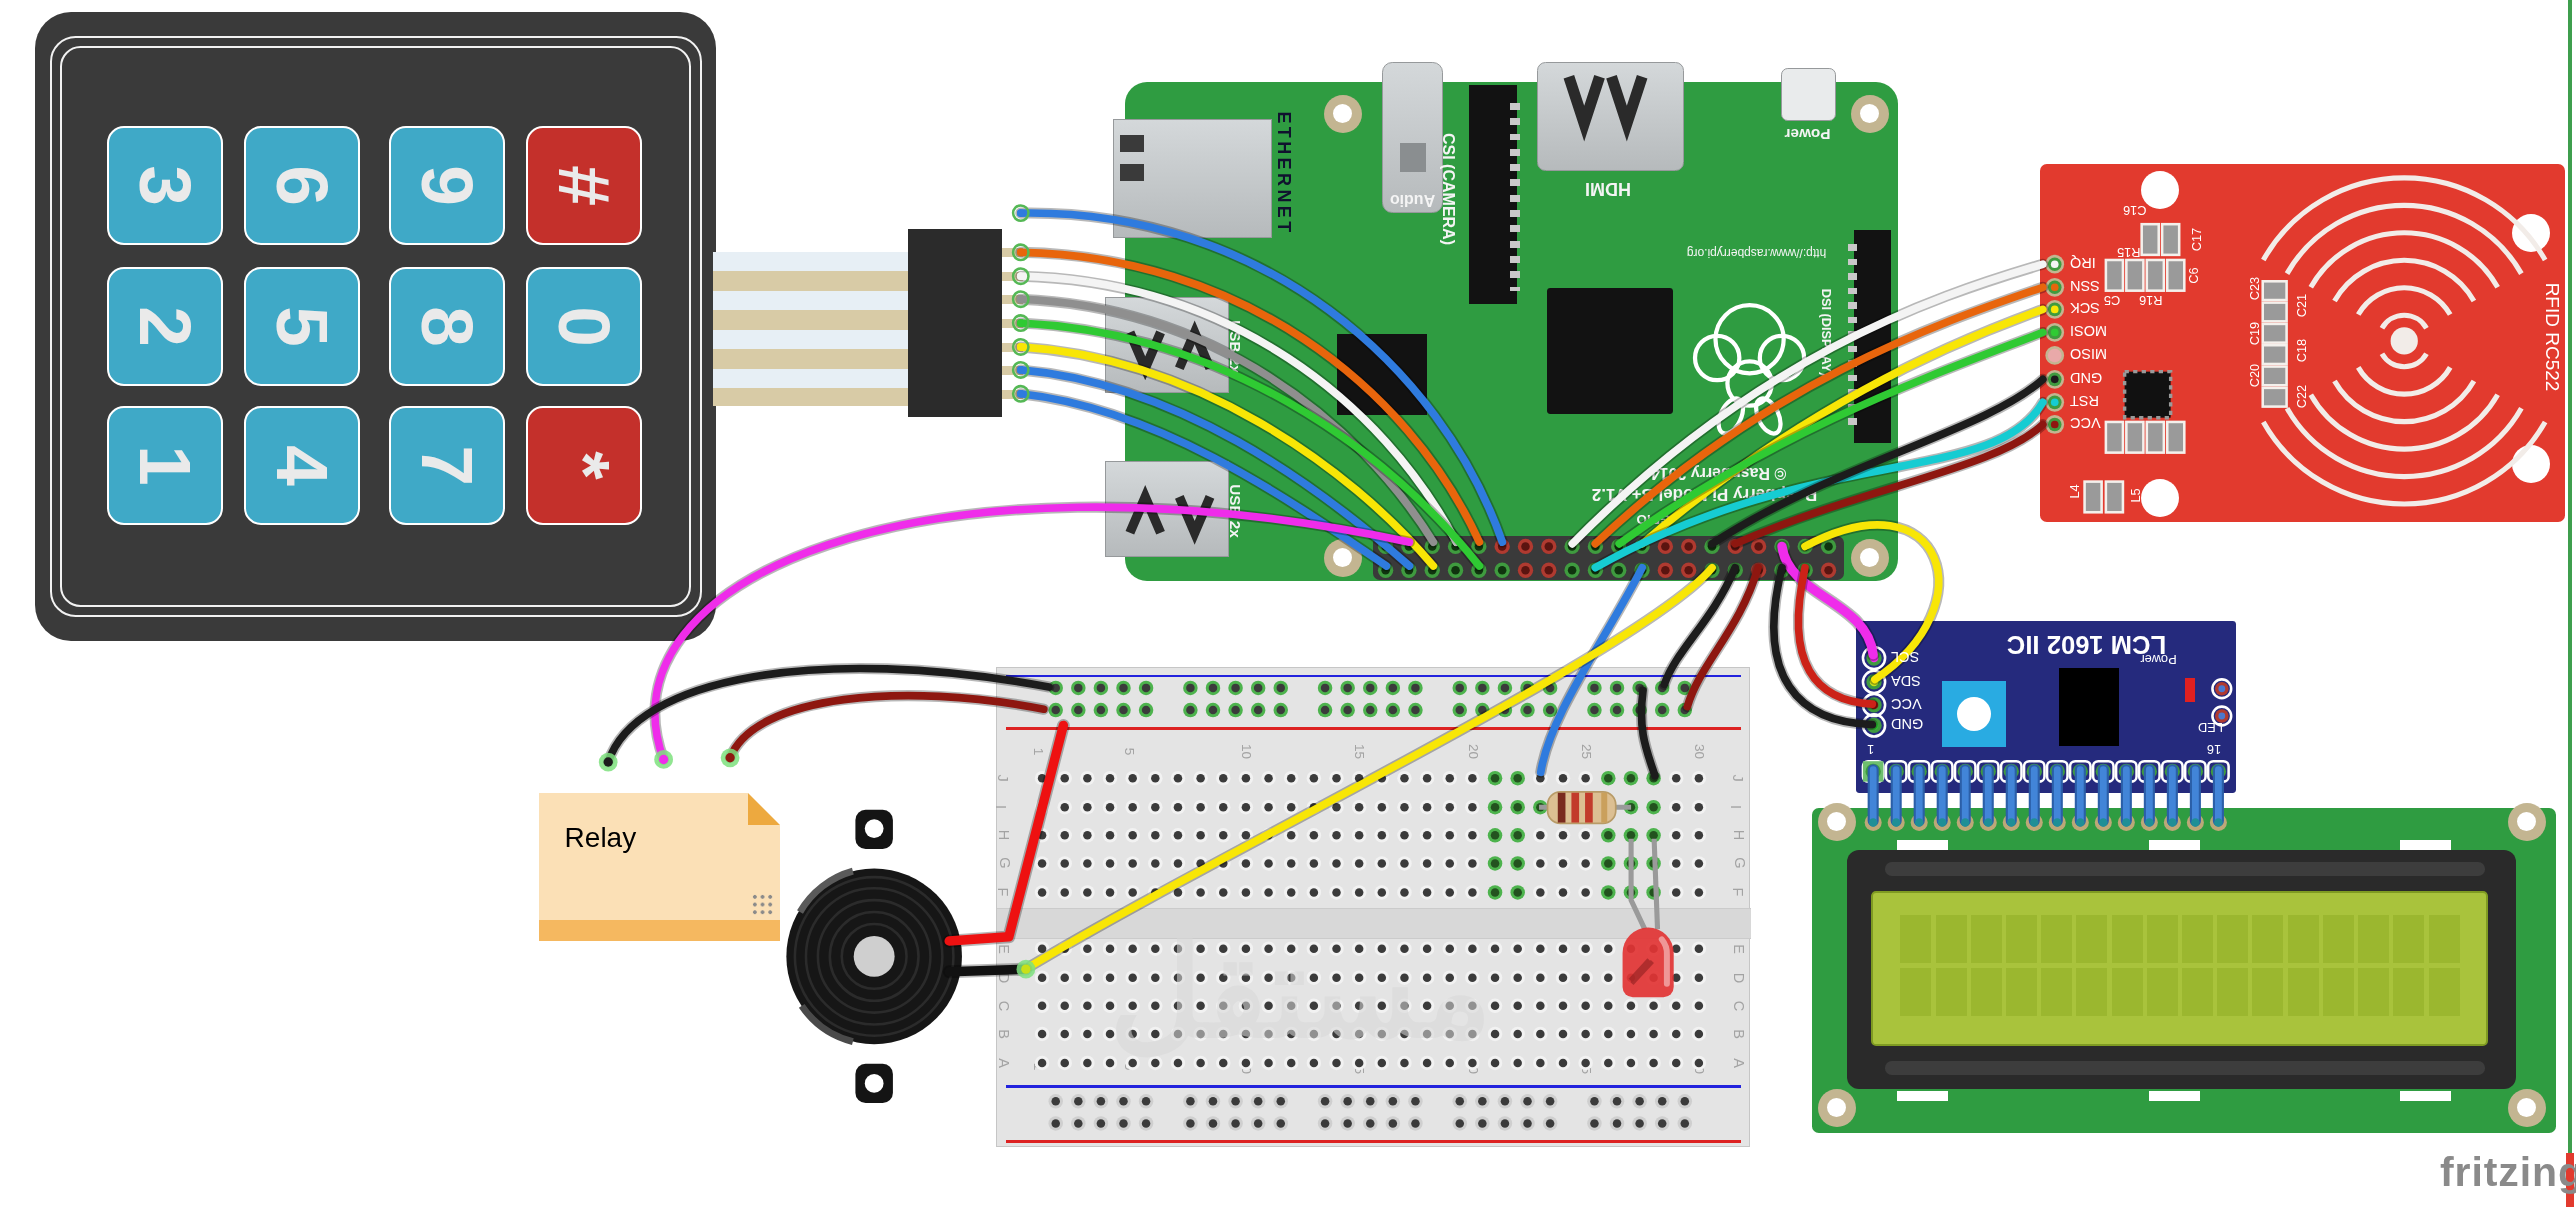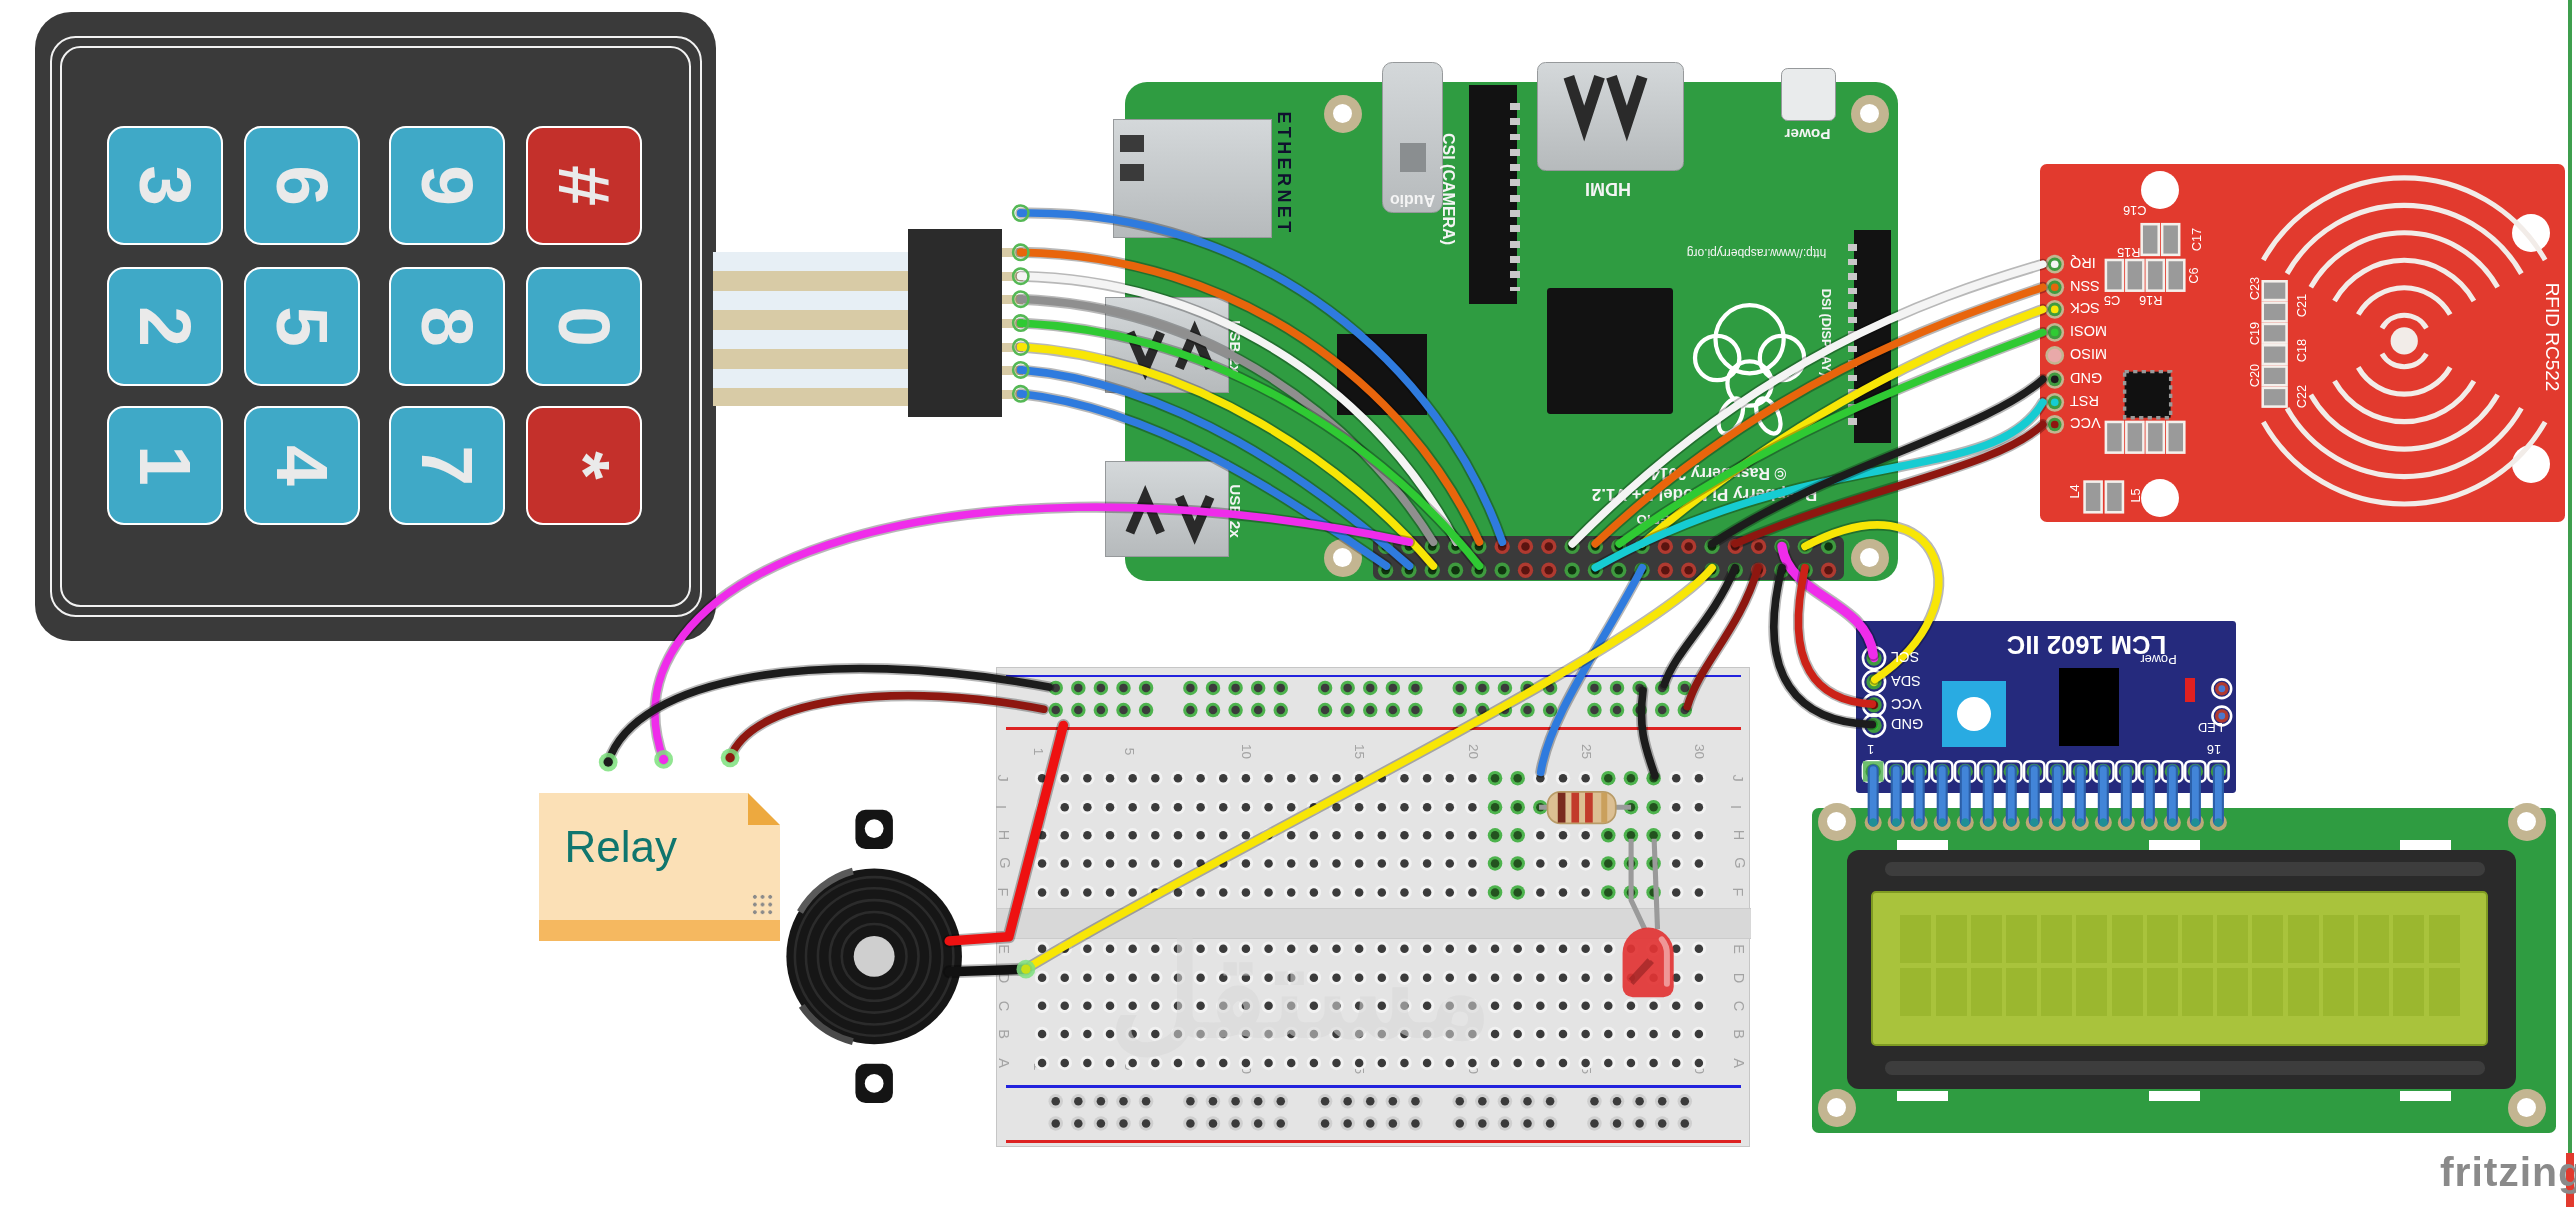--- a/index.html
+++ b/index.html
@@ -38,21 +38,21 @@
   #lcd-screen{position:absolute;left:24px;top:41px;width:617px;height:155px;background:#a9c33c;border-radius:5.1px;border:2.6px solid #7f9b22;box-sizing:border-box;}
   .lcd-tab{position:absolute;width:51px;height:10.2px;background:#fff;}
   
   #bb{position:absolute;left:996px;top:667px;width:754px;height:480px;background:#e4e4e4;border:0.9px solid #c6c6c6;box-sizing:border-box;}
   .bb-line{position:absolute;left:8.5px;width:735px;height:2.6px;}
   #bb-channel{position:absolute;left:0;top:240px;width:754px;height:31px;background:#d8d8d8;border-top:1.7px solid #cbcbcb;border-bottom:1.7px solid #cbcbcb;box-sizing:border-box;}
   
   #note{position:absolute;left:539px;top:793px;width:241px;height:148px;background:#fbe0b6;}
   #note-bar{position:absolute;left:0;bottom:0;width:241px;height:21px;background:#f5b860;}
   #note-fold{position:absolute;right:0;top:0;width:0;height:0;border-top:32px solid #fff;border-left:32px solid #eda93f;}
-  #note-txt{position:absolute;left:25.6px;top:29px;font-size:44px;color:#0f766e;}
+  #note-txt{position:absolute;left:25.6px;top:29px;font-size:28px;color:#000000;}
   #note-dots{position:absolute;right:6.8px;bottom:25.6px;width:22px;height:22px;
      background-image:radial-gradient(#8a8a8a 1.7px,transparent 2.1px);background-size:7.7px 7.7px;}
   
   .wm{position:absolute;color:#d8d8d8;opacity:.55;font-weight:bold;z-index:40;pointer-events:none;}
   #wm-ar{left:1109px;top:917px;font-size:128px;font-family:Liberation Sans, sans-serif;}
   #wm-site{left:1124px;top:1124px;font-size:61px;letter-spacing:0.9px;}
   #fritzing{position:absolute;left:2440px;top:1149px;font-size:41px;color:#8a8a8a;font-weight:bold;letter-spacing:0.9px;z-index:41;}
   
   #edge-green{position:absolute;left:2568px;top:0;width:4.3px;height:1207px;background:#3f9e4d;}
   #edge-red{position:absolute;left:2566px;top:1153px;width:7.7px;height:55px;background:#e23a2e;}

